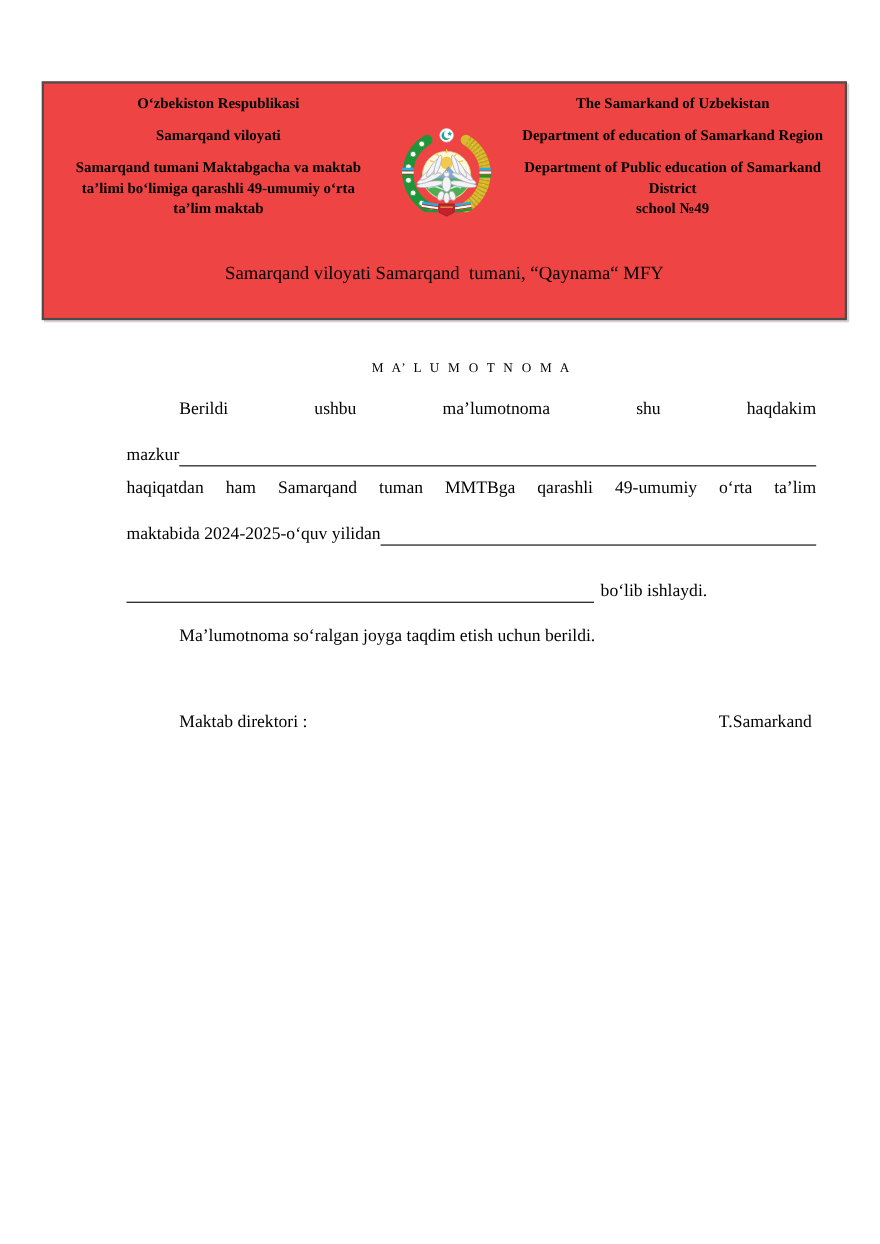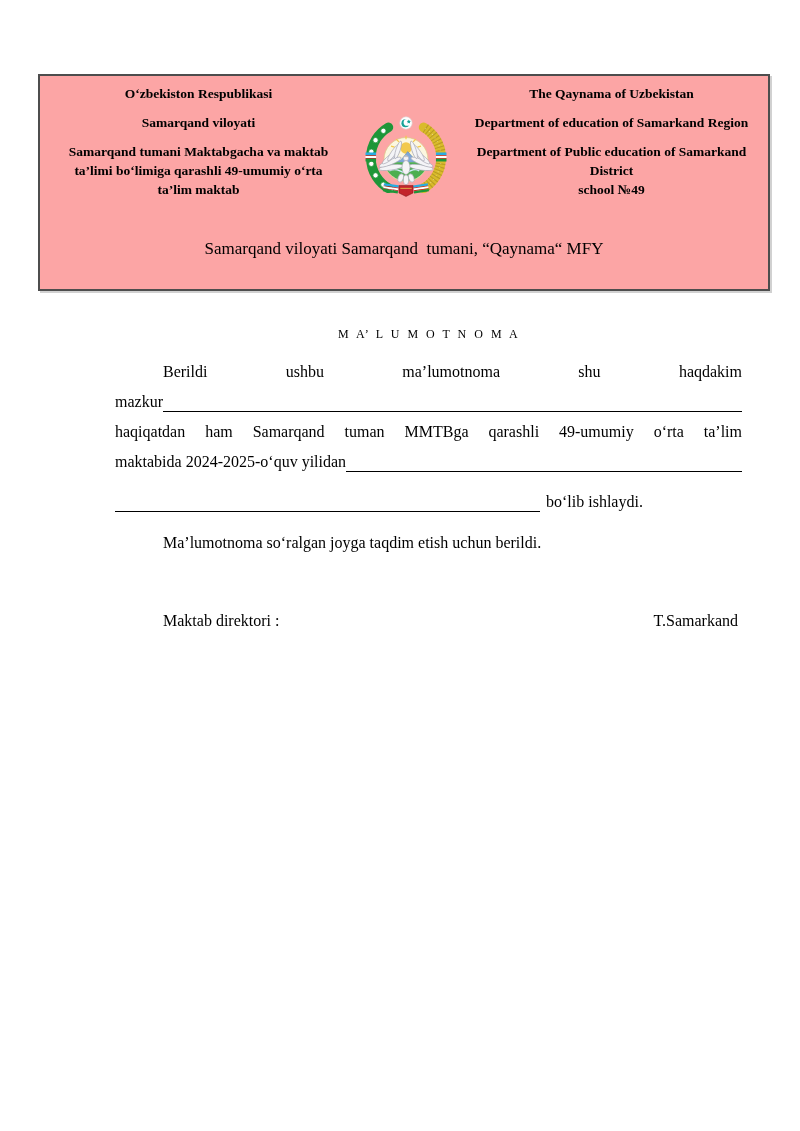--- a/index.html
+++ b/index.html
@@ -12,21 +12,21 @@
   .page { position: relative; width: 800px; height: 1131px; overflow: hidden; }
 
   
   .header-box {
     box-sizing: border-box;
     margin: 74px 30px 0 38px;
     height: 217px;
     border: 2px solid var(--box_border, #4d4d4d);
     box-shadow: 2px 2px 0 rgba(0,0,0,0.18);
     display: flex; flex-direction: column;
-    background: #fca5a5;
+    background: #ef4444;
   }
   .header-grid {
     display: grid;
     grid-template-columns: 317px 1fr 313px;
     padding-top: 5px;
   }
   .org p {
     margin: 0; text-align: center;
     font-weight: bold; font-size: 13.5px; line-height: 19px;
   }
@@ -52,21 +52,21 @@
     font-size: 12px; font-weight: normal;
     text-align: center;
     letter-spacing: 1.5px; word-spacing: 2px;
     line-height: 22px;
   }
   .para { margin-top: 12px; }
   .line { line-height: 30px; min-height: 30px; }
   .just { text-align: justify; text-align-last: justify; }
   .indent { text-indent: 48px; }
   .flexline { display: flex; align-items: stretch; }
-  .flexline > span { white-space: pre; }
+  .flexline > span { white-space: pre; margin-top: 12px; }
   .blank {
     flex: 1 1 auto;
     border-bottom: 1.4px solid #000;
     transform: translateY(-5px);
   }
   .blank-fixed { flex: 0 0 425px; }
   .gap-top  { margin-top: 10px; align-items: flex-end; }
   .gap-top2 { margin-top: 11px; }
   .after-blank { padding-left: 6px; }
   .sig {
@@ -184,21 +184,21 @@
               <rect x="0" y="5.7" width="17" height="0.9" fill="var(--emblem_red)"></rect>
               <rect x="0" y="6.6" width="17" height="2.6" fill="var(--emblem_green)"></rect>
             </g>
             <path d="M42,83.5 h16 v8.5 l-8,4 -8,-4 Z" fill="var(--emblem_red)" stroke="#7D151B" stroke-width="0.6"></path>
             <rect x="43.5" y="86.2" width="13" height="1.1" fill="#E8C84C" opacity="0.85"></rect>
           </g>
         </svg>
       </div>
 
       <div class="org org-right">
-        <p class="p1">The Qaynama of Uzbekistan</p>
+        <p class="p1">The Samarkand of Uzbekistan</p>
         <p class="p2">Department of education of Samarkand Region</p>
         <p class="p3">Department of Public education of Samarkand District</p>
         <p class="p4">school №49</p>
       </div>
     </div>
 
     <p class="box-footer">Samarqand viloyati Samarqand  tumani, “Qaynama“ MFY</p>
   </div>
 
   <div class="content">

